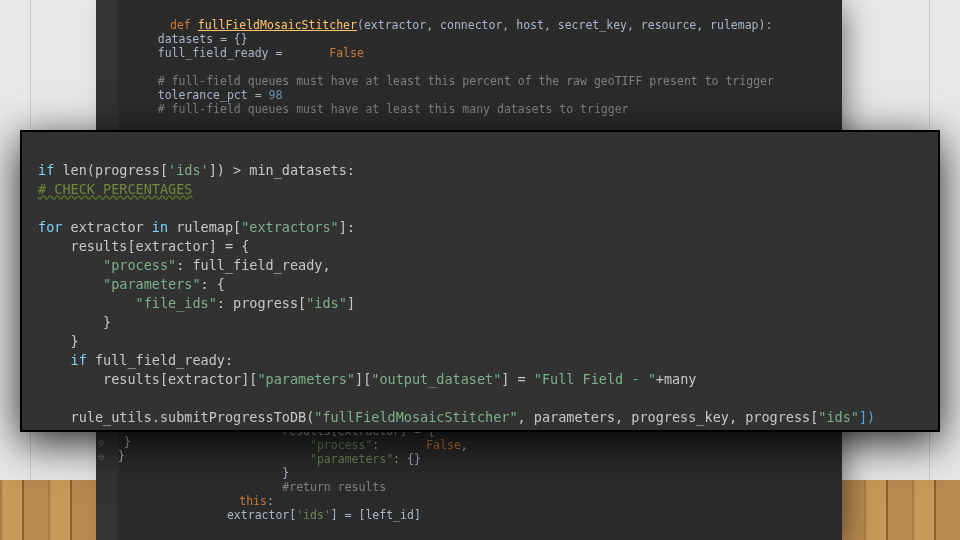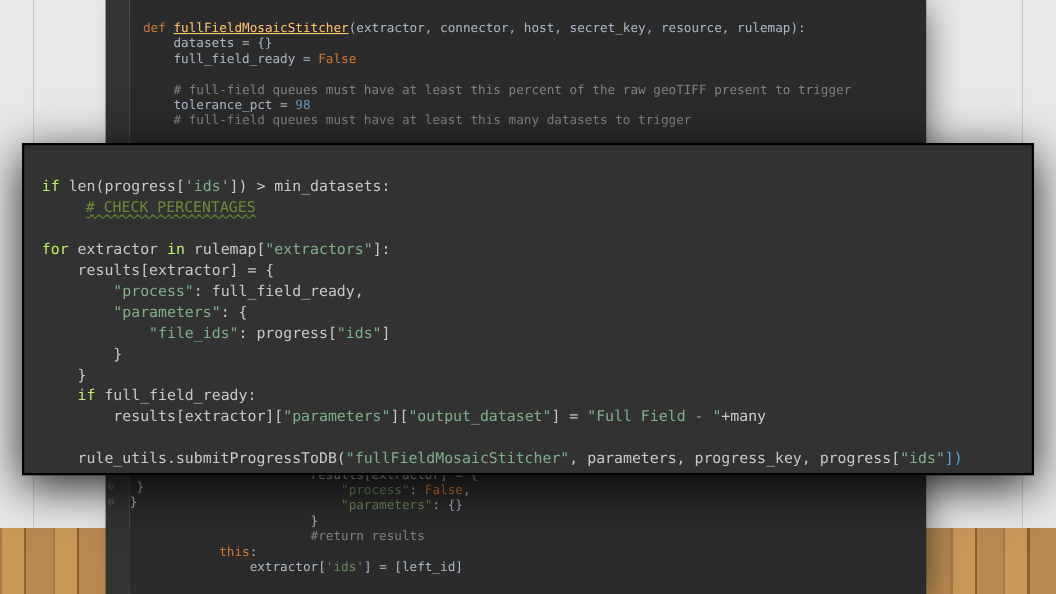--- a/index.html
+++ b/index.html
@@ -77,30 +77,30 @@
     background: #313335;
   }
   .gutter-icon {
     position:absolute;
     left: 98px;
     width: 16px;
     height: 12px;
     color: #6b6b6b;
     font-size: 10px;
   }
-  .kw { color: #cc7832; }      
+  .kw { color: #cc7832; margin-left: 40px; }      
   .fn { color: #ffc66d; text-decoration: underline; }
   .str { color: #6a8759; }     
   .cmt { color: #808080; }     
   .num { color: #6897bb; text-align: center; }     
   .param { color: #a9b7c6; }   
   .hi-az { color: #4eaae0; }   
-  .hi-kw { color: #bef264; }   
+  .hi-kw { color: #7dd3fc; }   
   .hi-str { color: #7db08a; }  
-  .hi-cmt { color: #6f8a3a; margin-left: 40px; }
+  .hi-cmt { color: #6f8a3a; }
   .wavy { text-decoration: underline wavy #5a7a2a; }
 </style>
 </head>
 <body>
 
 <div class="wall-left">
     <div class="wall-seam-l"></div>
   </div>
 <div class="wall-right">
     <div class="wall-seam-r"></div>

